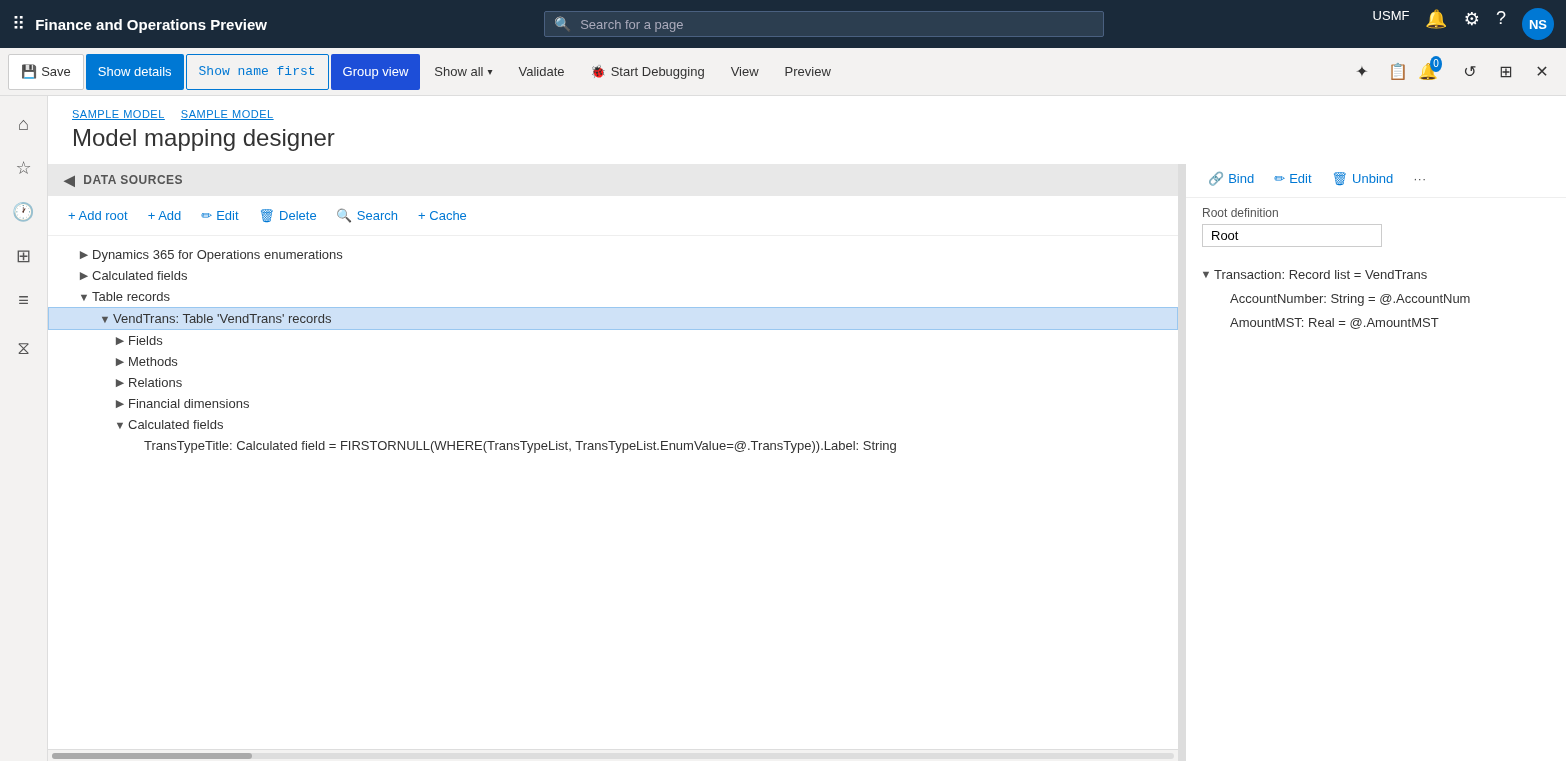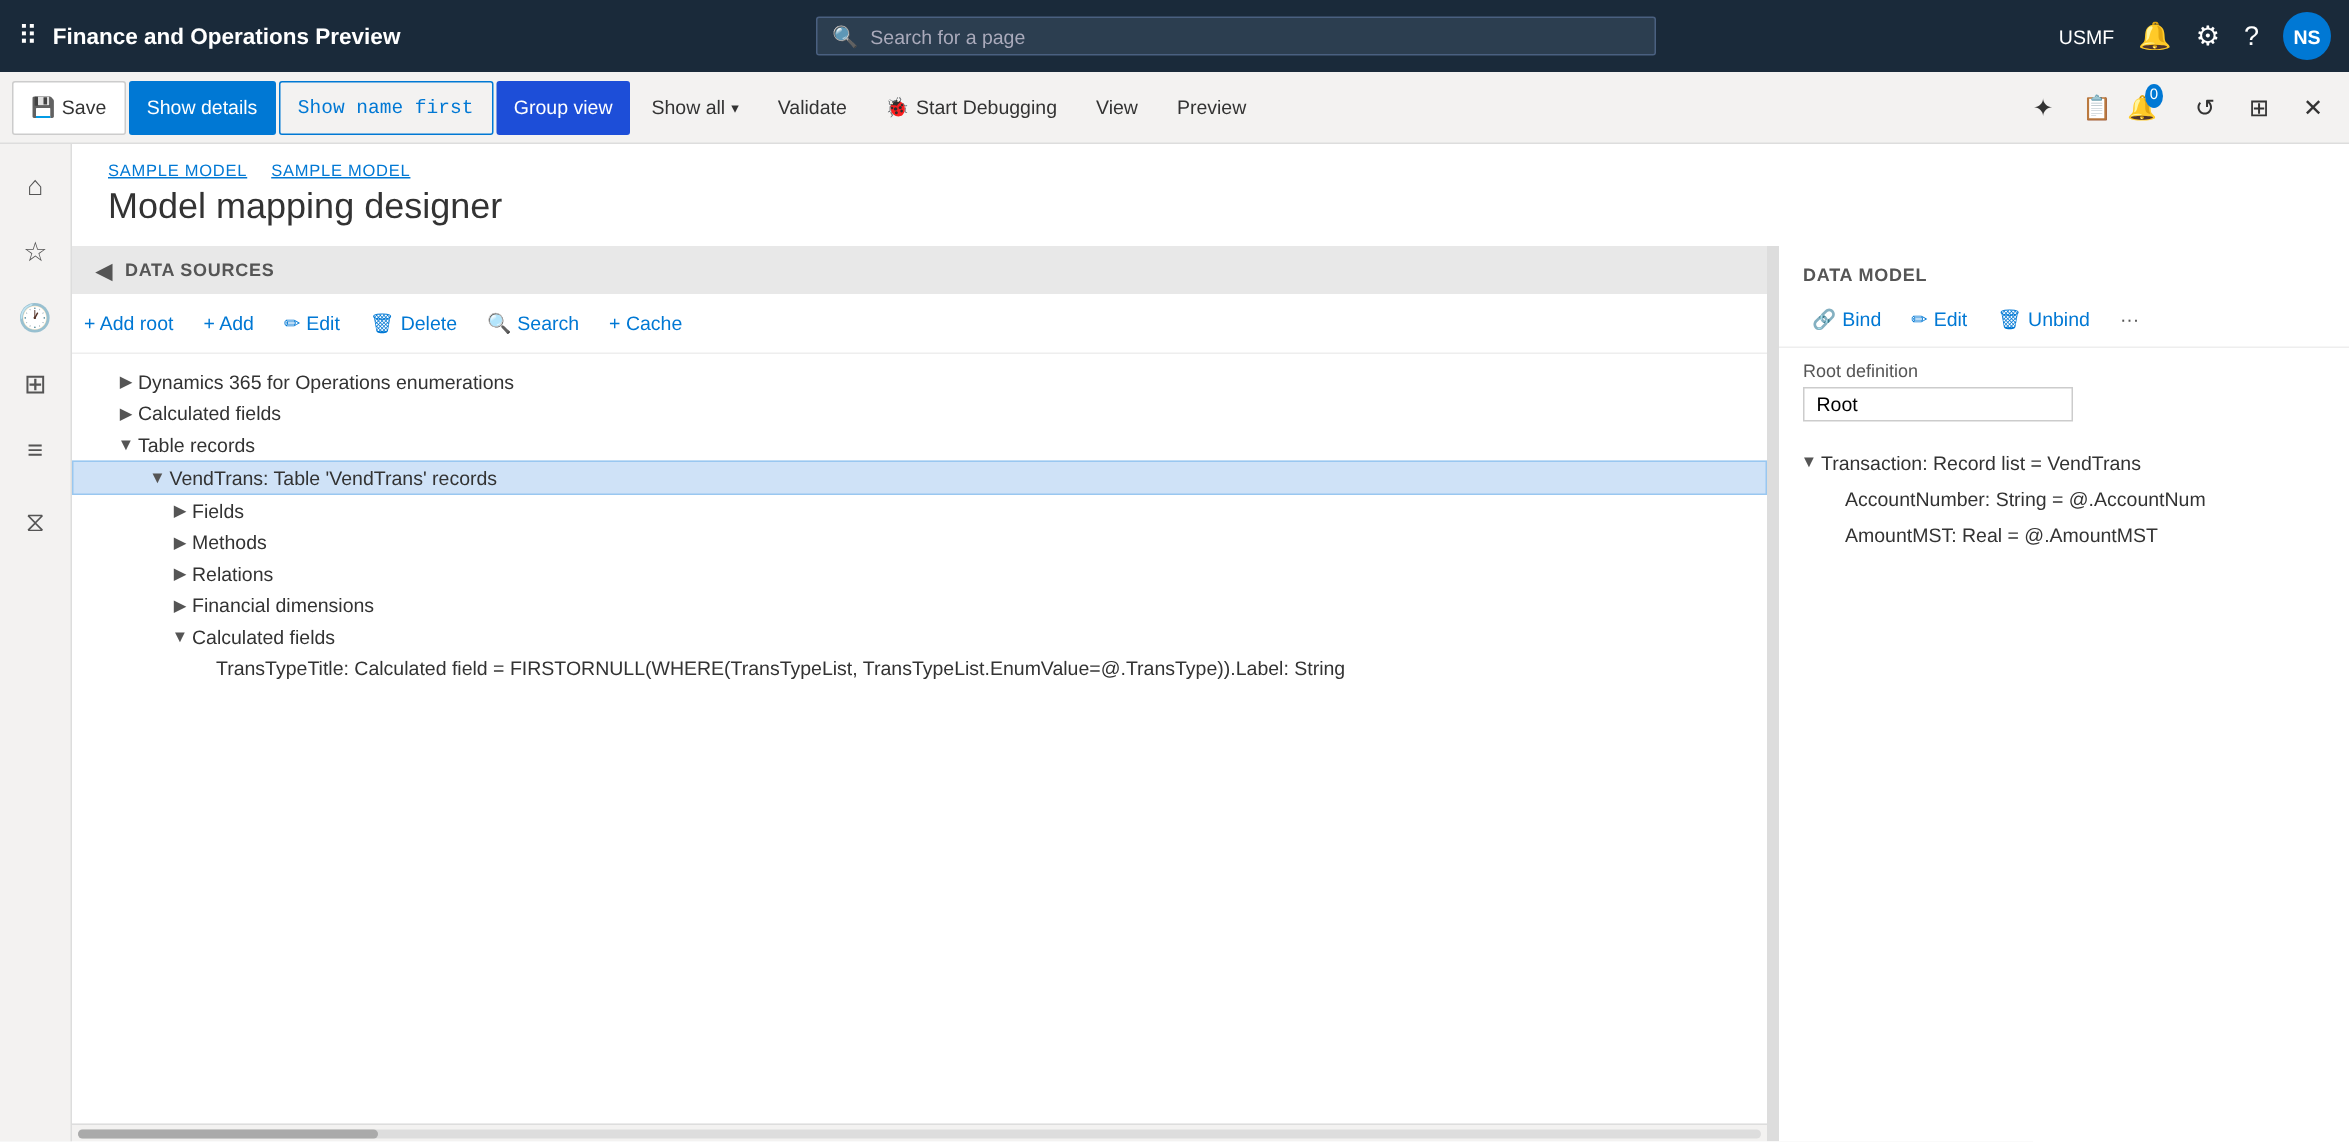--- a/index.html
+++ b/index.html
@@ -23,21 +23,21 @@
       border-radius: 2px;
       display: flex;
       align-items: center;
       padding: 4px 10px;
       gap: 8px;
       color: #aab;
       font-size: 13px;
       width: 560px;
       margin: 0 auto;
     }
-    .top-bar-right { display: flex; align-items: center; gap: 16px; color: white; }
+    .top-bar-right { display: flex; align-items: flex-start; gap: 16px; color: white; }
     .avatar { background: #0078d4; border-radius: 50%; width: 32px; height: 32px; display: flex; align-items: center; justify-content: center; font-weight: 700; font-size: 13px; color: white; }
 
     
     .action-bar {
       background: #f3f2f1;
       border-bottom: 1px solid #ddd;
       height: 48px;
       display: flex;
       align-items: center;
       padding: 0 8px;
@@ -77,21 +77,21 @@
     
     .panel-layout { display: flex; flex: 1; overflow: hidden; }
 
     .left-panel { flex: 1; border-right: 2px solid #ddd; display: flex; flex-direction: column; overflow: hidden; }
     .right-panel { width: 380px; display: flex; flex-direction: column; overflow: hidden; padding: 0; }
 
     .panel-header { background: #e8e8e8; padding: 8px 16px; font-size: 12px; font-weight: 600; color: #555; letter-spacing: 0.5px; display: flex; align-items: center; gap: 8px; }
     .panel-header .collapse-btn { cursor: pointer; color: #555; font-size: 14px; }
 
     
-    .ds-toolbar { display: flex; align-items: center; gap: 4px; padding: 8px 0; border-bottom: 1px solid #eee; }
+    .ds-toolbar { display: flex; align-items: center; gap: 4px; padding: 8px 12px; border-bottom: 1px solid #eee; }
     .ds-btn { background: transparent; border: none; cursor: pointer; display: flex; align-items: center; gap: 4px; padding: 4px 8px; font-size: 13px; color: #0078d4; }
 
     
     .tree { flex: 1; overflow-y: auto; overflow-x: auto; padding: 8px 0; }
     .tree-item { display: flex; align-items: center; padding: 3px 12px; cursor: pointer; white-space: nowrap; }
     .tree-item .expander { width: 16px; text-align: center; color: #555; font-size: 11px; flex-shrink: 0; }
     .tree-item .label { color: #333; }
     .tree-indent-1 { padding-left: 28px; }
     .tree-indent-2 { padding-left: 48px; }
     .tree-indent-3 { padding-left: 64px; }
@@ -299,21 +299,20 @@
           <div class="scrollbar-track">
             <div class="scrollbar-thumb"></div>
           </div>
         </div>
       </div>
 
       <div class="splitter"></div>
 
       <div class="right-panel">
 
-        <div class="dm-header">DATA MODEL</div>
 
         <div class="dm-toolbar">
           <button class="dm-btn">
             <span>🔗</span>
             <span>Bind</span>
           </button>
           <button class="dm-btn">
             <span>✏</span>
             <span>Edit</span>
           </button>

